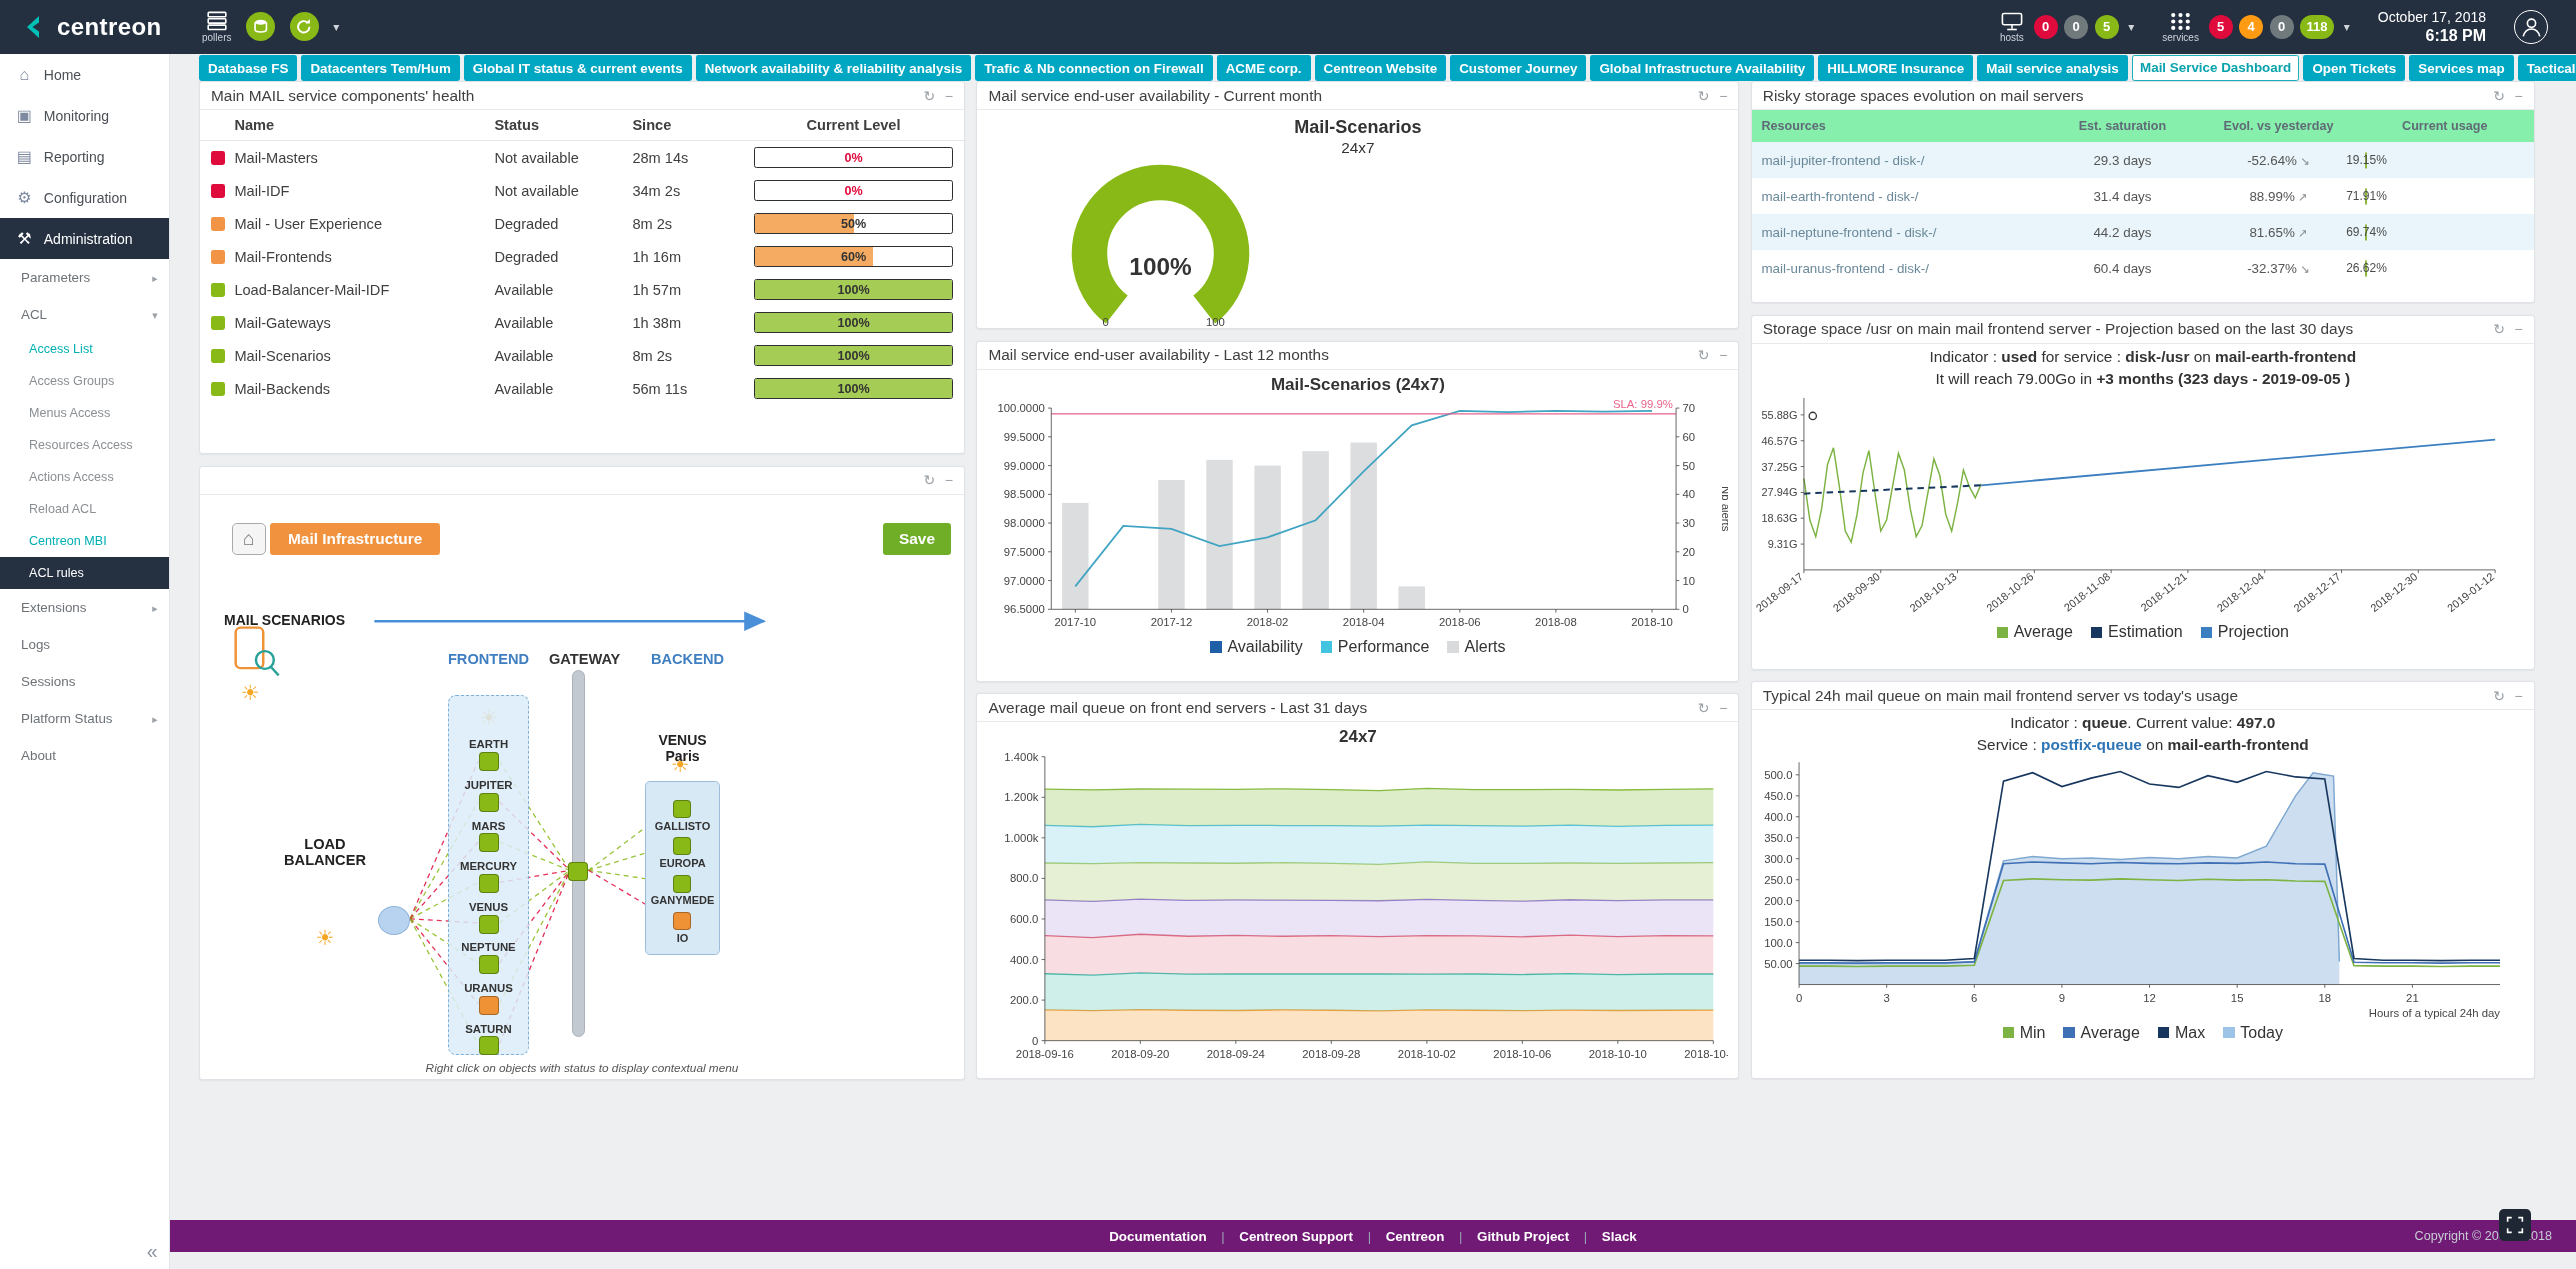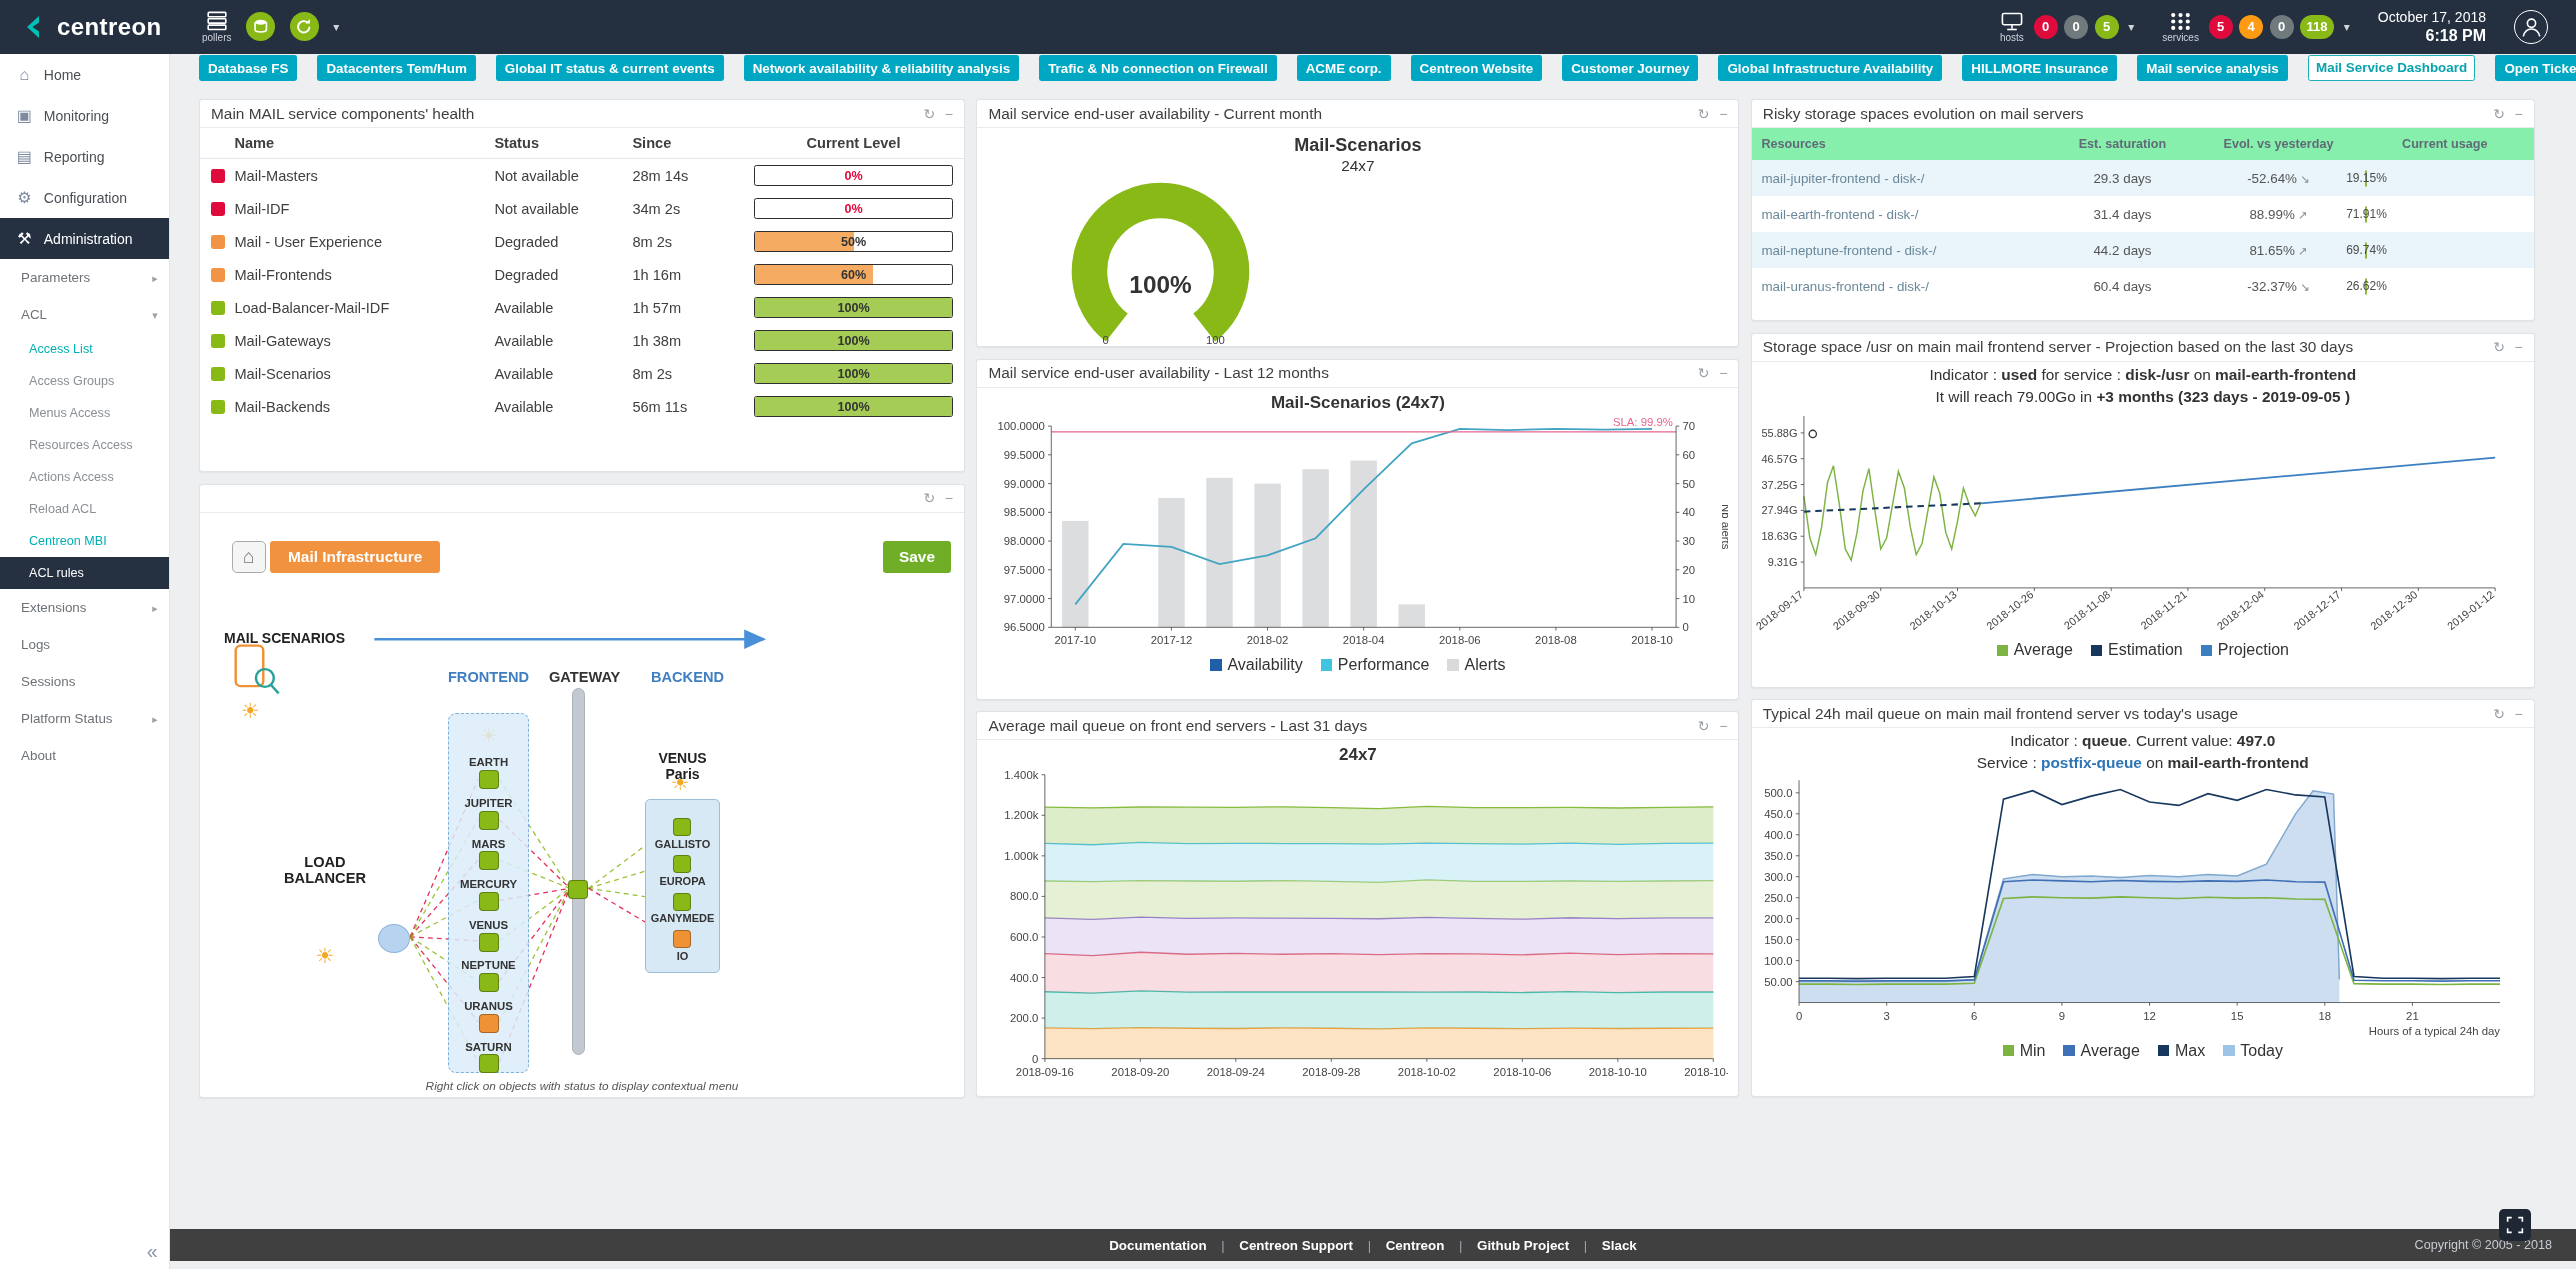--- a/index.html
+++ b/index.html
@@ -34,21 +34,21 @@
   .sub-item.lvl2 { height:32px; padding:0 11.4px 0 29px; font-size:12.6px; color:#8a8f94; }
   .sub-item.accent { color:#00b0b3; }
   .sub-item.selected { background:#253041; color:#fff; }
   .sub-chev { color:#9aa0a6; font-size:10.6px; }
   .collapse { position:absolute; bottom:6.5px; right:11.4px; font-size:19.5px; color:#8a93a2; cursor:pointer; }
 
   
   .content { margin-left:170px; padding:11.4px 0 0 29px; }
   .breadcrumb { margin:6.5px 0 21px 1.6px; }
   .breadcrumb a { font-size:14px; color:#444; text-decoration:none; cursor:pointer; }
-  .tabs { display:flex; gap:20px; flex-wrap:nowrap; margin-bottom:18px; }
+  .tabs { display:flex; gap:4px; flex-wrap:nowrap; }
   .tab { background:#00a7c3; color:#fff; font-weight:700; font-size:13.4px; padding:5.7px 9px; border-radius:2.4px; white-space:nowrap; cursor:pointer; }
   .tab.active { background:#fff; color:#0aa3ad; border:1.6px solid #19b0ba; padding:4px 7.3px; }
 
   .cols { display:flex; gap:11.4px; }
   .col { display:flex; flex-direction:column; gap:11.4px; }
   .panel { background:#fff; border:0.8px solid #dfe2e6; border-radius:3.2px; box-shadow:0 0.8px 1.6px rgba(0,0,0,.05); display:flex; flex-direction:column; overflow:hidden; }
   .phead { height:28px; flex:0 0 28px; display:flex; align-items:center; justify-content:space-between; padding:0 11px; border-bottom:0.8px solid #e8eaec; }
   .ptitle { font-size:15.4px; color:#3f3f3f; }
   .picons { display:flex; gap:9.7px; }
   .picon { color:#9aa0a6; font-size:14px; cursor:pointer; }
@@ -109,21 +109,21 @@
   .gw-node { left:368px; top:367px; width:19.5px; height:19.5px; border-radius:4px; border:0.8px solid rgba(0,0,0,.3); cursor:pointer; }
   .lb-text { left:78px; top:341px; width:94px; text-align:center; font-size:14.6px; font-weight:700; color:#222; }
   .lb-node { left:178px; top:411px; width:32px; height:29px; border-radius:50%; background:#b7d3f0; border:0.8px solid #8fb4d8; cursor:pointer; }
   .ldap-label { left:445px; top:237px; width:75px; text-align:center; font-size:14px; font-weight:700; color:#222; }
   .be-box { left:445px; top:286px; width:75px; height:174px; background:#d8e9f6; border:1.2px solid #9dbcd8; border-radius:4.9px; }
   .be-node { left:473px; width:18px; height:18px; border-radius:4px; border:0.8px solid rgba(0,0,0,.3); cursor:pointer; }
   .be-label { left:445px; width:75px; text-align:center; font-size:11px; font-weight:700; color:#333; }
   .footnote { left:0; bottom:3.2px; width:100%; text-align:center; font-style:italic; font-size:11.8px; color:#555; }
 
   
-  footer { position:absolute; left:170px; right:0; bottom:8px; height:32px; background:#404040; display:flex; align-items:center; justify-content:center; }
+  footer { position:absolute; left:170px; right:0; bottom:17px; height:32px; background:#701a75; display:flex; align-items:center; justify-content:center; }
   #footer-links { display:flex; align-items:center; gap:14.6px; }
   .flink { color:#fff; font-size:13.4px; font-weight:700; text-decoration:none; cursor:pointer; }
   .sep { color:#9aa4b2; }
   .copyright { position:absolute; right:24px; color:#c6ccd4; font-size:12.6px; }
   .fstoggle { position:absolute; right:45px; bottom:28px; width:32px; height:32px; background:#1e2733; border-radius:4.9px; display:flex; align-items:center; justify-content:center; cursor:pointer; z-index:60; }
 
   svg text { font-family:"Liberation Sans", sans-serif; }
 </style>
 </head>
 <body>

